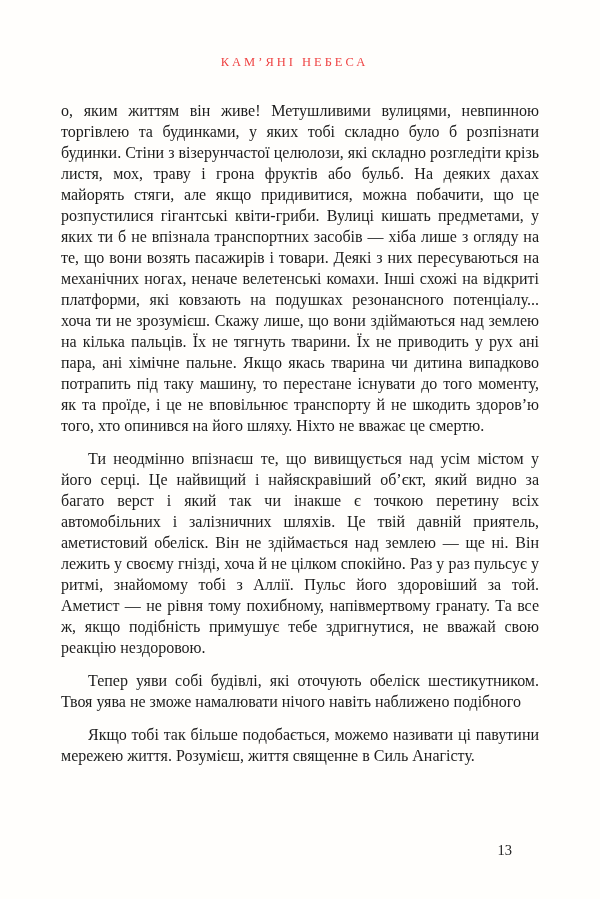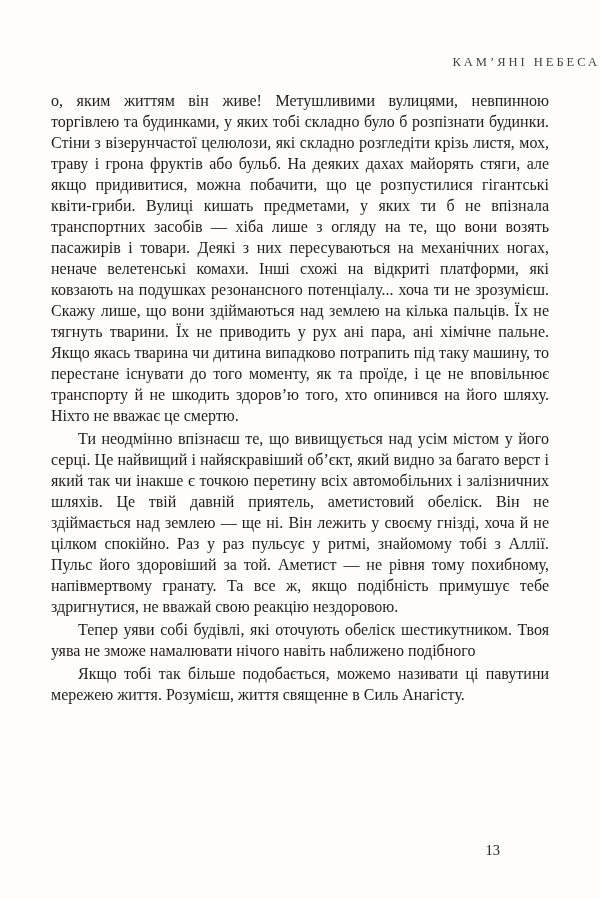--- a/index.html
+++ b/index.html
@@ -13,47 +13,47 @@
     height: 899px;
     background: #fffefc;
     font-family: "Liberation Serif", "DejaVu Serif", serif;
     color: #1c1c1c;
     overflow: hidden;
   }
   .running-head {
     position: absolute;
     top: 55px;
     left: 0;
-    right: 0;
-    text-align: right;
+    right: 11px;
+    text-align: center;
     font-size: 12.5px;
     letter-spacing: 3px;
-    color: #404040;
+    color: #ef4444;
   }
   .body-text {
     position: absolute;
     top: 88px;
     left: 49px;
     right: 49px;
     font-size: 16px;
     line-height: 21px;
     text-align: justify;
     hyphens: auto;
     -webkit-hyphens: auto;
   }
   .para {
-    margin: 2px;
+    margin: 12px;
   }
   .para.indent {
     text-indent: 27px;
   }
   .page-number {
     position: absolute;
     bottom: 40px;
-    right: 100px;
+    right: 88px;
     font-size: 14.5px;
     color: #1c1c1c;
   }
 </style>
 </head>
 <body>
 
 <div class="page">
 
   <div class="running-head">КАМ’ЯНІ НЕБЕСА</div>

